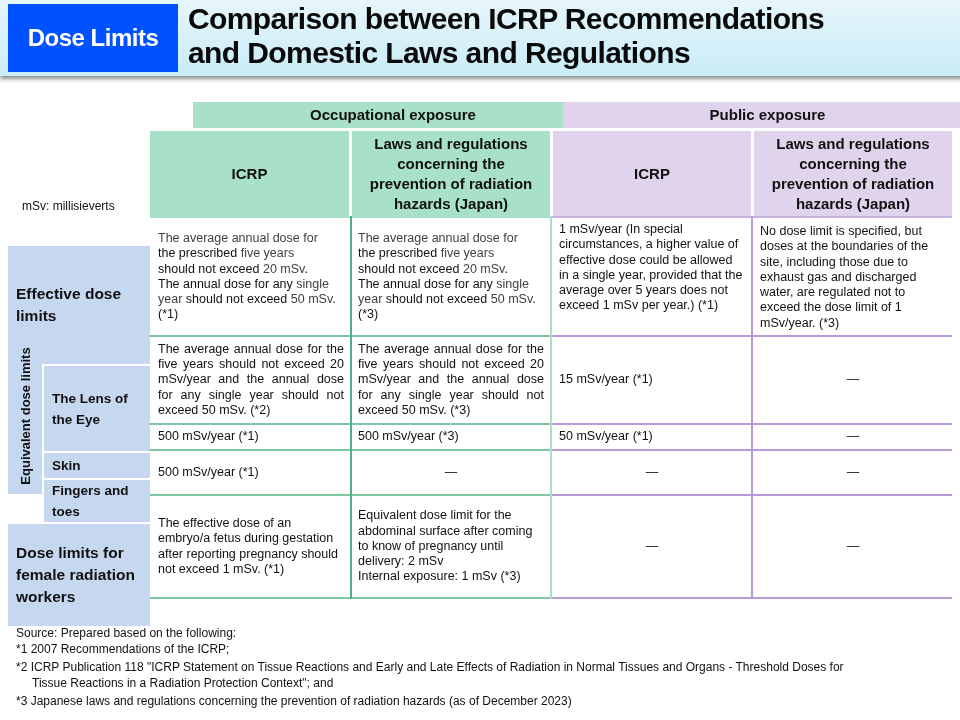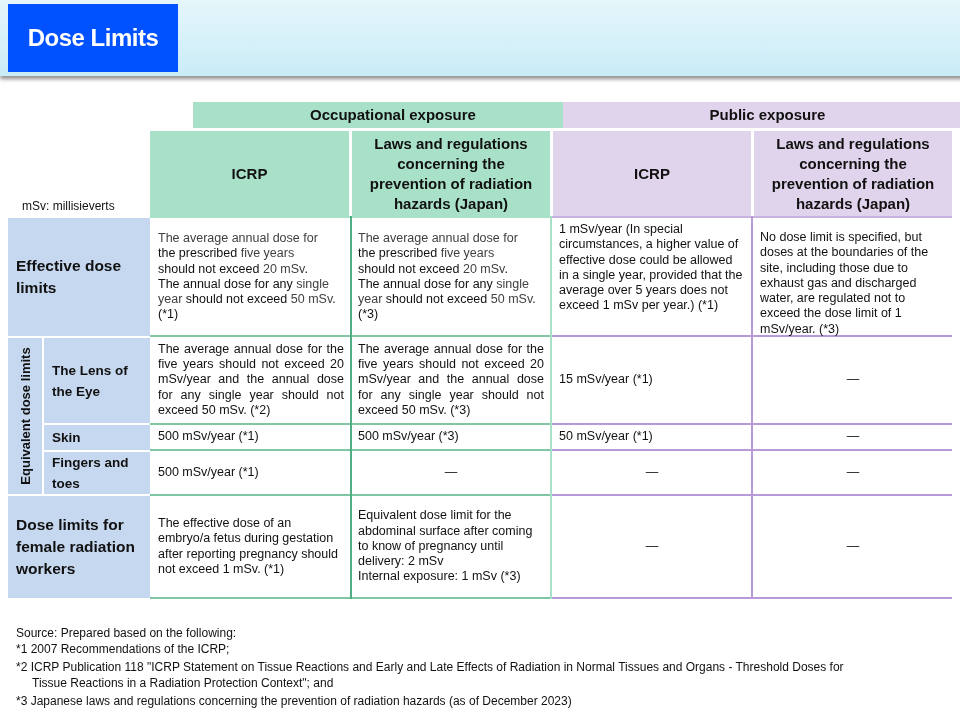--- a/index.html
+++ b/index.html
@@ -9,41 +9,43 @@
             background:linear-gradient(180deg,#e6f6fb 0%,#c9ecf7 100%);
             box-shadow:0 3px 4px rgba(0,0,0,0.45);padding-left:44px; }
   .badge { position:absolute; left:8px; top:4px; width:170px; height:68px; background:#0051ff;
            color:#fff; font-weight:bold; font-size:24px; display:flex; align-items:center; justify-content:center;
            letter-spacing:-0.5px; }
   .title { position:absolute; left:188px; top:2px; font-size:30px; font-weight:bold; line-height:34px;
            color:#0a0a0a; letter-spacing:-0.6px; white-space:pre-line; }
   .cell { position:absolute; box-sizing:border-box; font-size:12.5px; line-height:15.3px; }
   .occ-h { background:#a8e1c8; }
   .pub-h { background:#e0d3ec; }
-  .lab { background:#c6d8ef; }
+  .lab { background:#c6d8ef;margin-top:28px; }
   .hdr { display:flex; align-items:center; justify-content:center; text-align:center; font-weight:bold; font-size:15px; line-height:20px; }
   .rowlab { display:flex; align-items:center; font-weight:bold; font-size:15.5px; line-height:22px; padding-left:8px; }
   .sublab { display:flex; align-items:center; font-weight:bold; font-size:13.5px; line-height:21px; padding-left:8px; }
   .body { padding:4px 6px; display:flex; align-items:center; }
   .center { justify-content:center; }
   .justify { text-align:justify; }
   .red { color:#404040; }
   .vline { position:absolute; width:2px; }
   .hline { position:absolute; height:2px; }
   .vert { position:absolute; left:8px; top:338px; width:34px; height:156px; background:#c6d8ef; }
   .vert span { position:absolute; left:50%; top:50%; transform:translate(-50%,-50%) rotate(-90deg);
                white-space:nowrap; font-weight:bold; font-size:13px; }
   .note { position:absolute; left:16px; font-size:12px; line-height:16px; }
   .unit { position:absolute; left:22px; top:199px; font-size:12px; }
 </style>
 </head>
 <body>
 
 <div class="header">
   <div class="badge">Dose Limits</div>
+  <div class="title">Comparison between ICRP Recommendations
+and Domestic Laws and Regulations</div>
 </div>
 
 <div class="unit">mSv: millisieverts</div>
 
 <div class="cell occ-h hdr" style="left:150px;top:102px;width:400px;height:26px;margin-left:43px;">Occupational exposure</div>
 <div class="cell pub-h hdr" style="left:563px;top:102px;width:409px;height:26px;">Public exposure</div>
 
 <div class="cell occ-h hdr" style="left:150px;top:131px;width:199px;height:85px;">ICRP</div>
 <div class="cell occ-h hdr" style="left:352px;top:131px;width:198px;height:85px;padding:0 6px;">Laws and regulations concerning the prevention of radiation hazards (Japan)</div>
 <div class="cell pub-h hdr" style="left:553px;top:131px;width:198px;height:85px;">ICRP</div>
@@ -87,21 +89,21 @@
 <div class="cell body" style="left:352px;top:218px;width:198px;height:117px;align-items:flex-start;padding-top:13px;">
   <div>
     <span class="red">The average annual dose for</span><br>
     <span>the prescribed </span><span class="red">five years</span><br>
     <span>should not exceed </span><span class="red">20 mSv</span><span>.</span><br>
     <span>The annual dose for any </span><span class="red">single year</span><span> should not exceed </span><span class="red">50 mSv</span><span>.</span><br>
     <span>(*3)</span>
   </div>
 </div>
 <div class="cell body" style="left:553px;top:218px;width:198px;height:117px;align-items:flex-start;padding-top:4px;">1 mSv/year (In special circumstances, a higher value of effective dose could be allowed in a single year, provided that the average over 5 years does not exceed 1 mSv per year.) (*1)</div>
-<div class="cell body" style="left:754px;top:218px;width:198px;height:96px;align-items:flex-start;padding-top:12px;">No dose limit is specified, but doses at the boundaries of the site, including those due to exhaust gas and discharged water, are regulated not to exceed the dose limit of 1 mSv/year. (*3)</div>
+<div class="cell body" style="left:754px;top:218px;width:198px;height:96px;align-items:flex-start;padding-top:6px;">No dose limit is specified, but doses at the boundaries of the site, including those due to exhaust gas and discharged water, are regulated not to exceed the dose limit of 1 mSv/year. (*3)</div>
 
 <div class="cell body justify" style="left:152px;top:337px;width:198px;height:86px;">The average annual dose for the five years should not exceed 20 mSv/year and the annual dose for any single year should not exceed 50 mSv. (*2)</div>
 <div class="cell body justify" style="left:352px;top:337px;width:198px;height:86px;">The average annual dose for the five years should not exceed 20 mSv/year and the annual dose for any single year should not exceed 50 mSv. (*3)</div>
 <div class="cell body" style="left:553px;top:337px;width:198px;height:86px;">15 mSv/year (*1)</div>
 <div class="cell body center" style="left:754px;top:337px;width:198px;height:86px;">—</div>
 
 <div class="cell body" style="left:152px;top:425px;width:198px;height:24px;">500 mSv/year (*1)</div>
 <div class="cell body" style="left:352px;top:425px;width:198px;height:24px;">500 mSv/year (*3)</div>
 <div class="cell body" style="left:553px;top:425px;width:198px;height:24px;">50 mSv/year (*1)</div>
 <div class="cell body center" style="left:754px;top:425px;width:198px;height:24px;">—</div>

